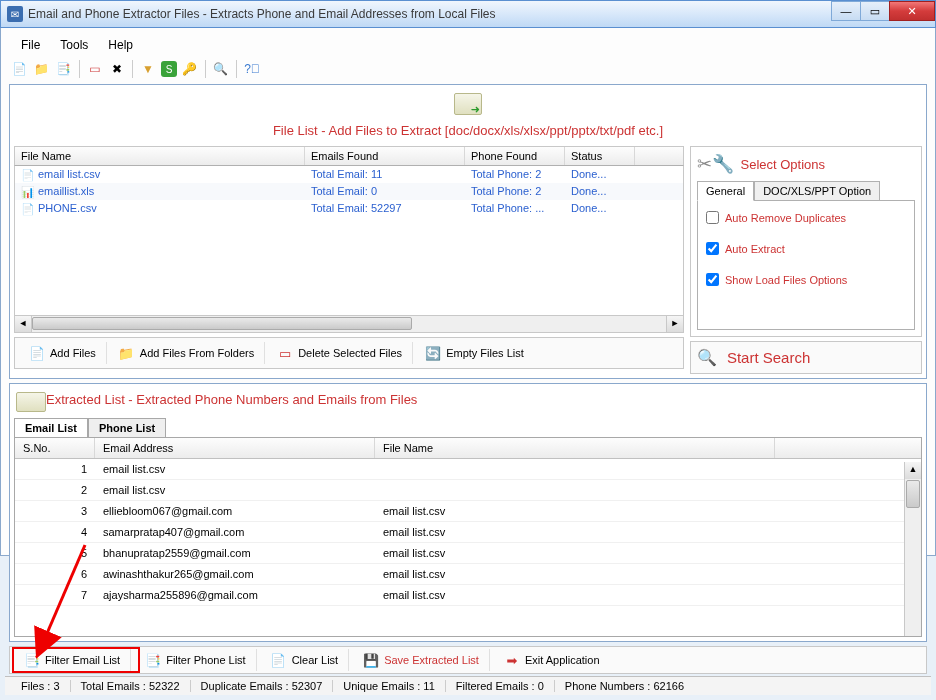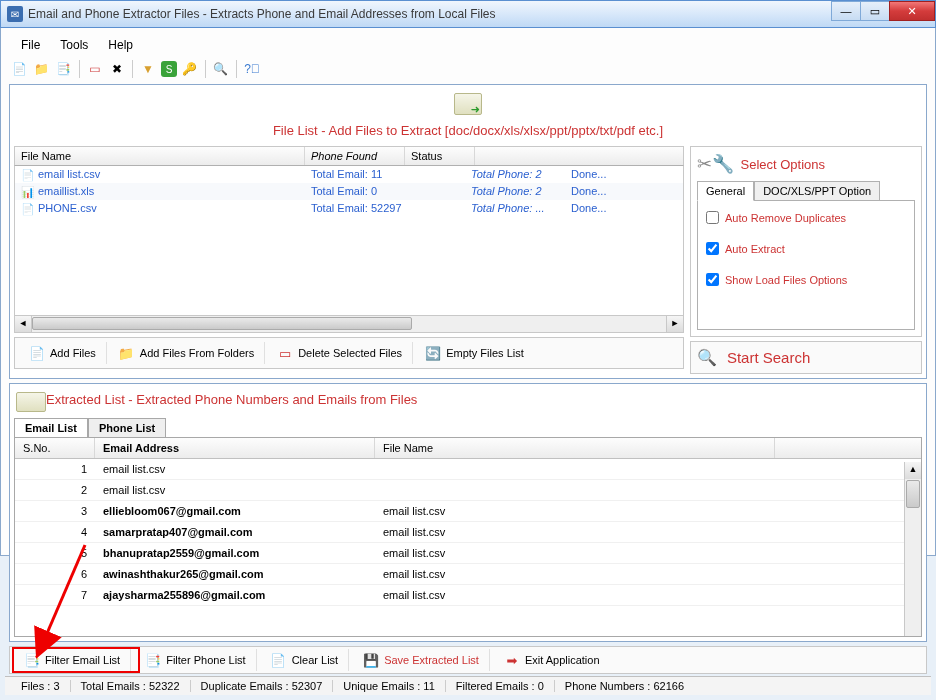--- a/index.html
+++ b/index.html
@@ -246,24 +246,24 @@
   display:flex;
   border-top:1px solid #c0c0c0;
   background:#f4f4f4;
   font-size:11px;
   padding:3px 6px;
   gap:0;
 }
 .statusbar > div{ border-right:1px solid #ccc; padding:0 10px;}
 .col-fn{ width:290px;}
 .col-ef{ width:160px;}
-.col-pf{ width:100px;font-style:italic;}
+.col-pf{ width:100px;}
 .col-st{ width:70px;}
 .rc-sno{ width:80px; text-align:right;}
-.rc-em{ width:280px;font-weight:bold;}
+.rc-em{ width:280px;}
 .rc-fn{ width:400px;}
 </style>
 </head>
 <body>
 
 <div class="titlebar">
   <span class="app-icon">✉</span>
   <span class="title">Email and Phone Extractor Files  -  Extracts Phone and Email Addresses from Local Files</span>
   <div class="win-controls">
     <div class="win-btn">—</div>
@@ -300,20 +300,21 @@
   <div class="panel">
     <div class="file-list-hdr">
       <div class="env-icon"></div>
       <span class="red-title">File List - Add Files to Extract  [doc/docx/xls/xlsx/ppt/pptx/txt/pdf etc.]</span>
     </div>
 
     <div class="flex-row">
       <div class="file-grid-wrap">
         <div class="grid-hdr">
           <div class="col-fn">File Name</div>
+          <div class="col-ef">Emails Found</div>
           <div class="col-pf">Phone Found</div>
           <div class="col-st">Status</div>
         </div>
         <div class="grid-body">
           <div class="grid-row">
             <div class="col-fn link-blue"><span class="file-icon">📄</span><span>email list.csv</span></div>
             <div class="col-ef link-blue">Total Email: 11</div>
             <div class="col-pf link-blue">Total Phone: 2</div>
             <div class="col-st link-blue">Done...</div>
           </div>

